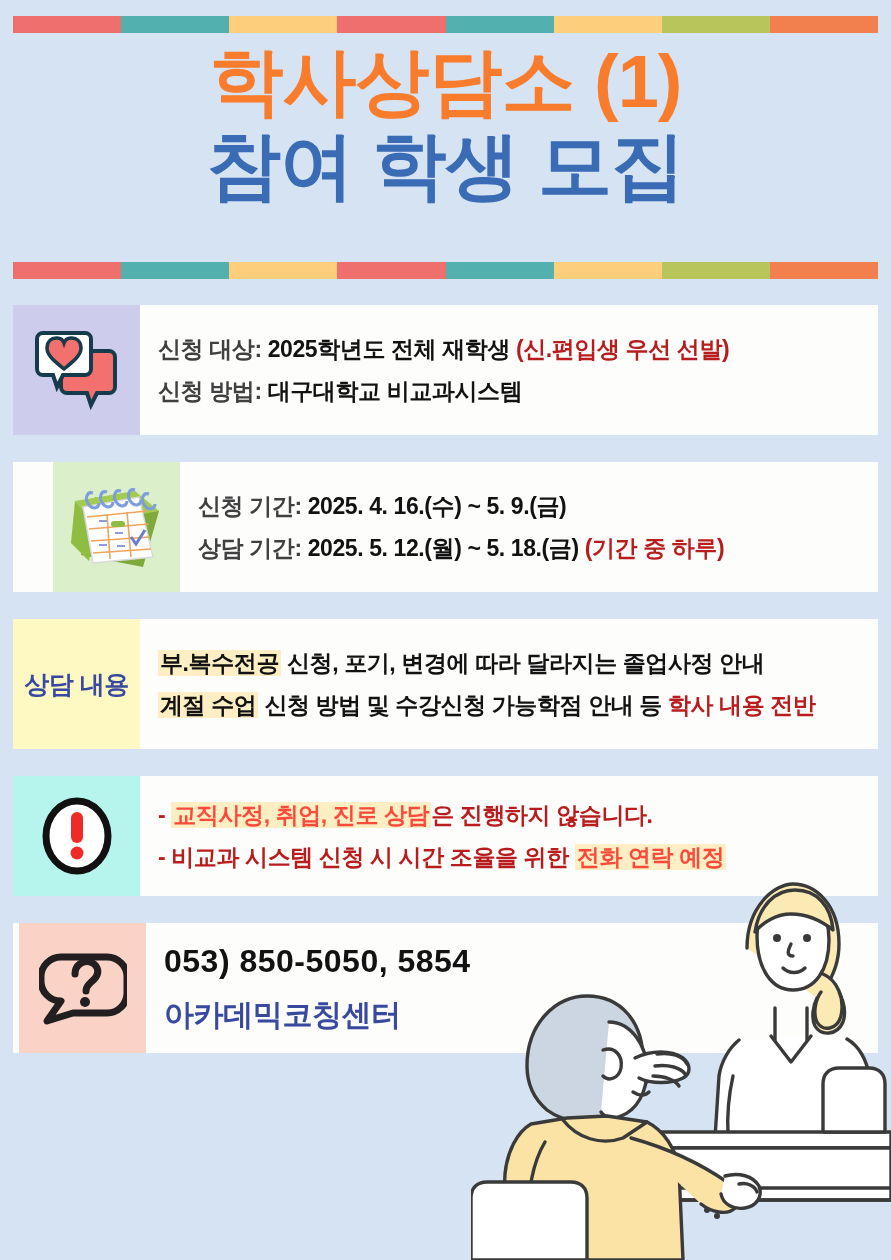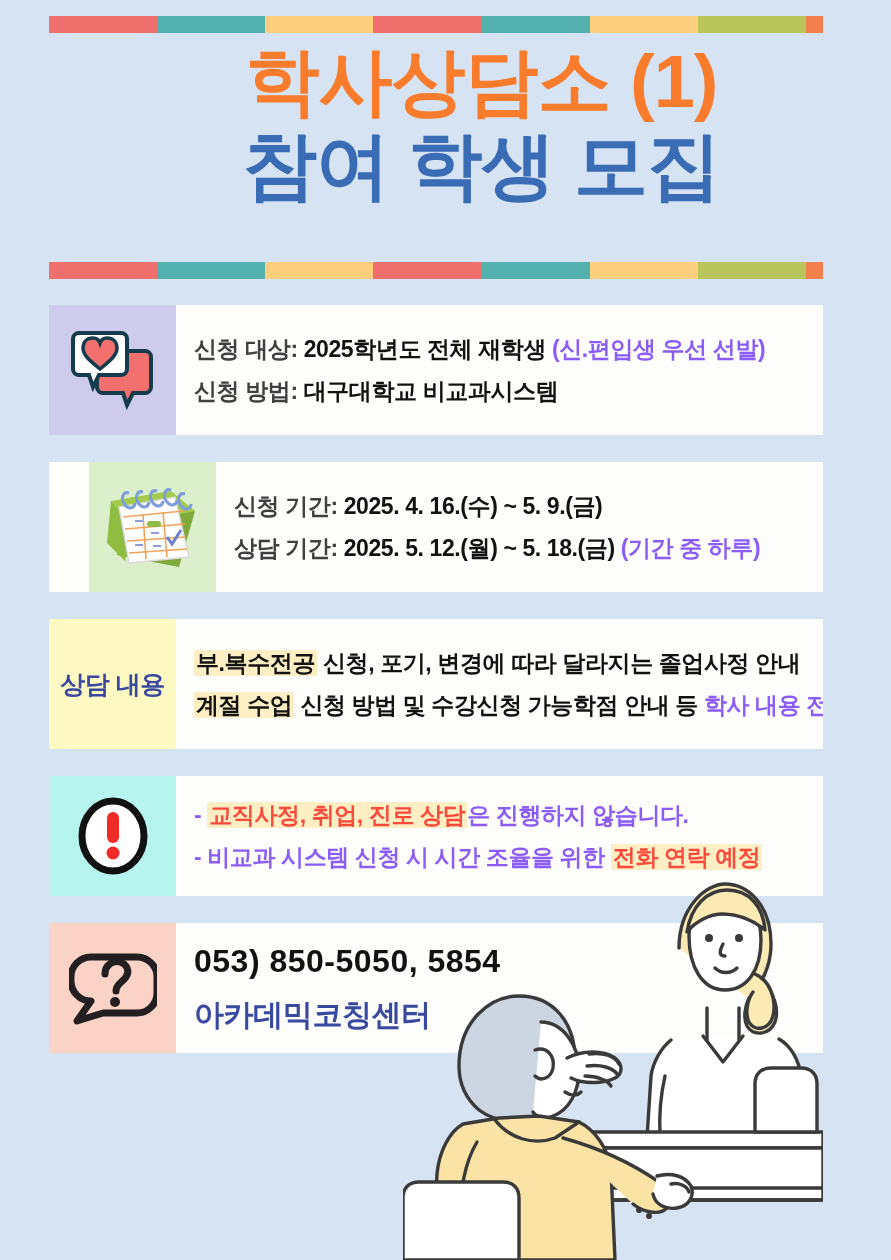--- a/index.html
+++ b/index.html
@@ -10,25 +10,24 @@
     width: 891px;
     height: 1260px;
     background: #d6e3f3;
     font-family: "Liberation Sans", "DejaVu Sans", sans-serif;
     overflow: hidden;
     position: relative;
   }
 
   .poster {
     position: relative;
-    width: 787px;
+    width: 891px;
     height: 1260px;
     background: #d6e3f3;
     overflow: hidden;
-    margin-left: 36px;
   }
 
   
   .stripe-bar {
     position: absolute;
     left: 13px;
     width: 865px;
     height: 17px;
     display: flex;
   }
@@ -88,31 +87,31 @@
   .line {
     font-size: 23px;
     font-weight: 800;
     color: #121212;
     line-height: 1.42;
     white-space: nowrap;
     letter-spacing: -0.4px;
   }
   .line + .line { margin-top: 9px; }
   .lbl  { color: #404040; }
-  .red  { color: #8b5cf6; }
+  .red  { color: #b91c1c; }
   .hl   { background: #fdeec3; padding: 0 2px; }
   .hl-red { background: #fdeec3; color: #fb4a3a; padding: 0 2px; }
 
   
   .row.r1 { height: 130px; }
   .row.r2 { height: 130px; padding-left: 40px; }
   .row.r3 { height: 130px; }
   .row.r4 { height: 120px; }
   .row.r5 { height: 125px; }
-  .row.r6 { height: 130px; }
+  .row.r6 { height: 130px; padding-left: 6px; }
 
   .row.r3 .row-icon {
     font-size: 25px;
     font-weight: 900;
     color: #38499f;
     letter-spacing: -0.5px;
   }
 
   .row.r6 .line.phone {
     font-size: 32px;

